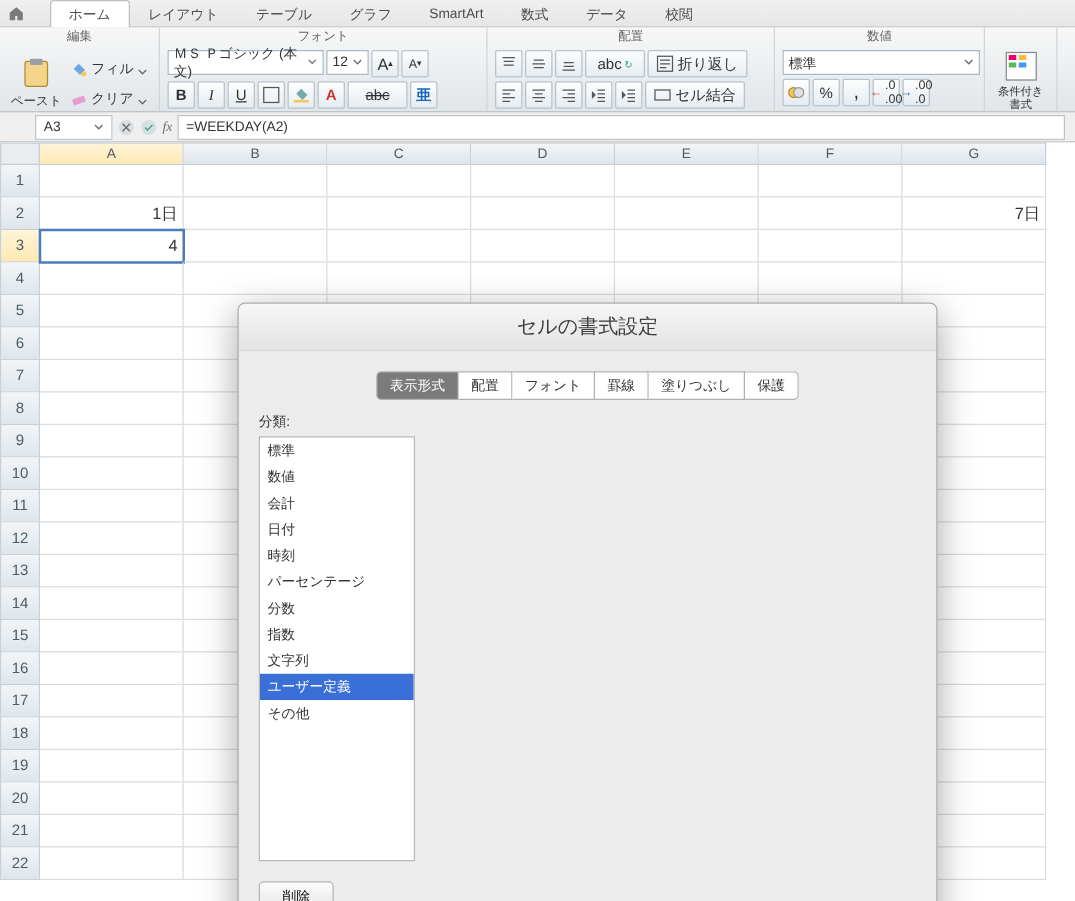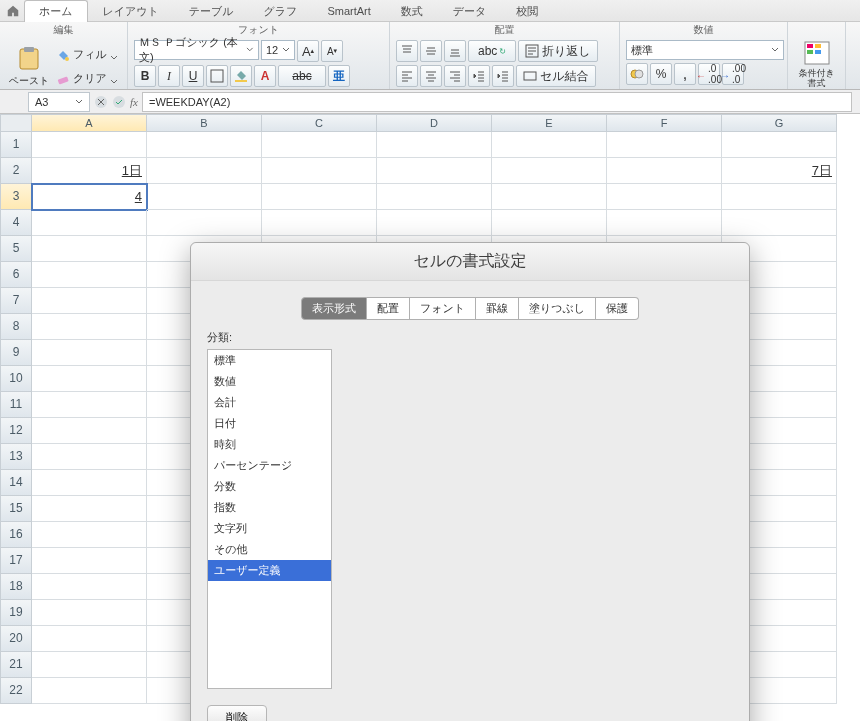--- a/index.html
+++ b/index.html
@@ -1,20 +1,20 @@
 <!DOCTYPE html>
 <html><head>
 <meta charset="utf-8">
 <style>
   *{box-sizing:border-box;margin:0;padding:0;font-family:"Hiragino Kaku Gothic Pro","MS PGothic",sans-serif;}
   body{background:#e8e8e8;width:860px;height:721px;overflow:hidden;font-size:11px;color:#333;}
   .ribbon-tabs{background:linear-gradient(#f0f0f0,#e6e6e6);border-bottom:1px solid #c9c9c9;display:flex;align-items:center;height:22px;padding-left:6px;}
   .ribbon-tabs .home-icon{width:14px;height:14px;margin-right:4px;display:inline-block;}
   .ribbon-tabs .tab{padding:3px 14px;border:1px solid transparent;border-bottom:none;color:#4d4d4d;cursor:default;}
-  .ribbon-tabs .tab.active{background:#fff;border-color:#bfbfbf;border-radius:3px 3px 0 0;}
+  .ribbon-tabs .tab.active{background:#fff;border-color:#bfbfbf;border-radius:3px 3px 0 0;margin-left:16px;}
   .ribbon{background:linear-gradient(#f7f7f7,#e1e6ea);border-bottom:1px solid #b8b8b8;height:68px;display:flex;}
   .group{border-right:1px solid #cfd5da;padding:2px 6px 0 6px;display:flex;flex-direction:column;}
   .group-title{text-align:center;color:#666;font-size:10px;height:14px;line-height:12px;}
   .group-body{flex:1;display:flex;align-items:flex-start;gap:4px;padding-top:2px;}
   .big-btn{display:flex;flex-direction:column;align-items:center;width:46px;height:48px;justify-content:flex-end;font-size:10px;color:#333;}
   .big-btn .icon{width:28px;height:26px;margin-bottom:2px;}
   .small-row{display:flex;align-items:flex-end;gap:3px;height:22px;}
   .small-row .icon{width:14px;height:14px;}
   .drop{width:8px;height:8px;display:inline-block;}
   .font-box,.size-box{background:#fff;border:1px solid #aabac7;height:20px;display:flex;align-items:center;padding:0 4px;font-size:11px;}
@@ -31,21 +31,21 @@
   .formula-box{background:#fff;border:1px solid #c2c2c2;flex:1;height:20px;display:flex;align-items:center;padding:0 6px;margin-right:8px;}
   .sheet{position:relative;background:#fff;height:607px;}
   .corner{position:absolute;left:0;top:0;width:32px;height:18px;background:#e9edf0;border:1px solid #c8cfD5;}
   .col-headers{position:absolute;left:32px;top:0;height:18px;display:flex;}
   .col-h{width:115px;background:linear-gradient(#f2f5f7,#dfe6ec);border:1px solid #c8cfD5;border-left:none;text-align:center;line-height:17px;color:#4b5b66;font-size:11px;}
   .col-h.sel{background:linear-gradient(#fff4d8,#ffe9b3);}
   .row-headers{position:absolute;left:0;top:18px;width:32px;}
   .row-h{height:26px;background:linear-gradient(#f2f5f7,#dfe6ec);border:1px solid #c8cfD5;border-top:none;text-align:center;line-height:25px;color:#4b5b66;font-size:12px;}
   .row-h.sel{background:linear-gradient(#fff4d8,#ffe9b3);}
   .grid{position:absolute;left:32px;top:18px;}
-  .g-row{display:flex;text-decoration:underline;}
+  .g-row{display:flex;}
   .cell{width:115px;height:26px;border-right:1px solid #d8dde1;border-bottom:1px solid #d8dde1;padding:0 4px;text-align:right;line-height:25px;font-size:13px;}
   .cell.selected{outline:2px solid #4f7bbf;outline-offset:-1px;background:#fff;}
   .dialog{position:absolute;left:190px;top:128px;width:560px;height:588px;background:#ececec;border:1px solid #acacac;border-radius:6px;box-shadow:0 8px 30px rgba(0,0,0,.35);}
   .dialog-title{text-align:center;padding:8px 0;font-size:16px;color:#3d3d3d;border-bottom:1px solid #d7d7d7;background:linear-gradient(#f6f6f6,#e4e4e4);border-radius:6px 6px 0 0;}
   .seg-tabs{display:flex;justify-content:center;margin:16px 0 10px;}
   .seg{background:#fff;border:1px solid #b0b0b0;border-left:none;padding:3px 10px;font-size:11px;}
   .seg:first-child{border-left:1px solid #b0b0b0;border-radius:4px 0 0 4px;}
   .seg:last-child{border-radius:0 4px 4px 0;}
   .seg.active{background:#7b7b7b;color:#fff;}
   .dlg-body{display:flex;padding:0 16px;gap:24px;}
@@ -616,22 +616,22 @@
         <div class="cat-list" id="catlist">
             <div class="cat-item">標準</div>
             <div class="cat-item">数値</div>
             <div class="cat-item">会計</div>
             <div class="cat-item">日付</div>
             <div class="cat-item">時刻</div>
             <div class="cat-item">パーセンテージ</div>
             <div class="cat-item">分数</div>
             <div class="cat-item">指数</div>
             <div class="cat-item">文字列</div>
+            <div class="cat-item sel">ユーザー定義</div>
             <div class="cat-item">その他</div>
-            <div class="cat-item sel">ユーザー定義</div>
           </div>
       </div>
     </div>
     <button class="del-btn">削除</button>
     
     
   </div>
 </div>
 
 </body></html>

